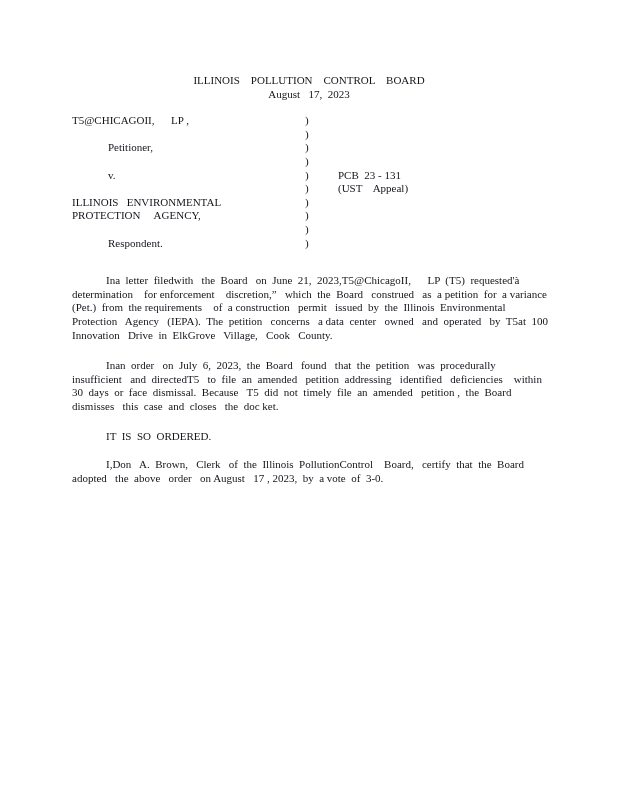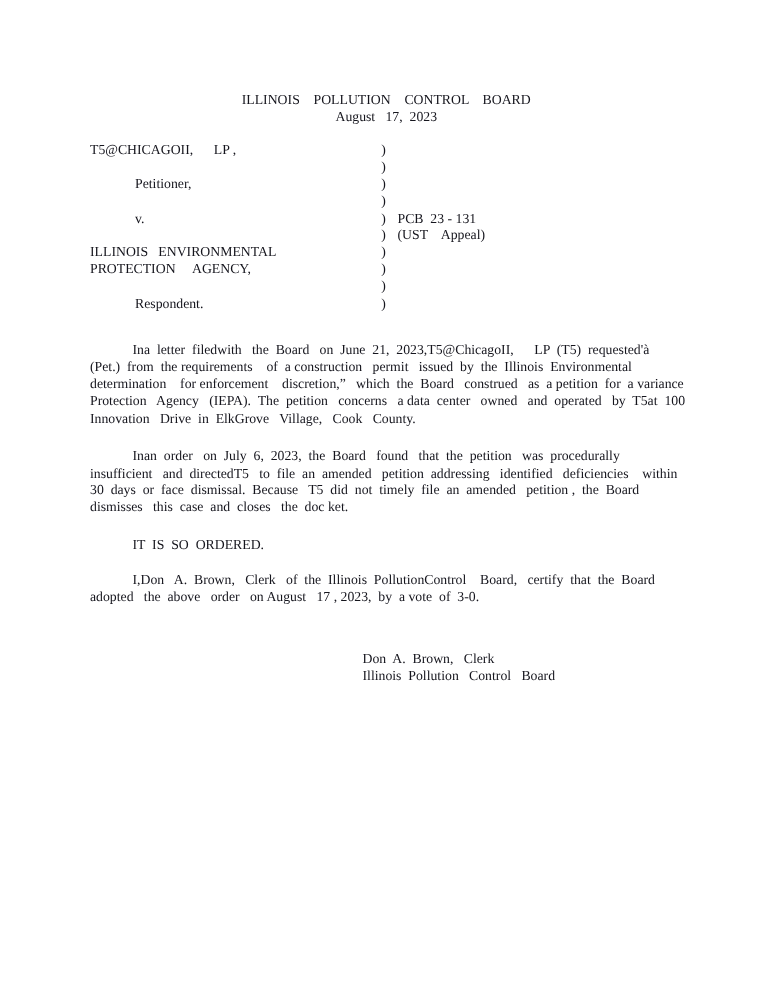--- a/index.html
+++ b/index.html
@@ -16,21 +16,21 @@
     color:#15151d;
   }
   .content{width:474px;}
   .header{text-align:center;}
   .hline{white-space:pre;height:13.6px;}
   .caption{margin-top:13px;}
   .cap-row{position:relative;height:13.6px;}
   .c-left{position:absolute;left:0;top:0;white-space:pre;text-align:center;}
   .cap-row.ind .c-left{left:36px;}
   .c-par{position:absolute;left:233px;top:0;white-space:pre;}
-  .c-right{position:absolute;left:246px;top:0;white-space:pre;}
+  .c-right{position:absolute;left:266px;top:0;white-space:pre;}
   .order-heading{margin-top:13px;white-space:pre;}
   .para{margin-top:24px;}
   .para.p2{margin-top:17px;}
   .ln{white-space:pre;height:13.6px;}
   .ln.first{padding-left:34px;}
   .so{margin-top:17px;padding-left:34px;white-space:pre;height:13.6px;}
   .cert{margin-top:14px;}
   .sig{margin-top:36px;margin-left:218px;}
 </style>
 </head>
@@ -93,39 +93,35 @@
       <div class="cap-row ind">
         <span class="c-left">Respondent.</span>
         <span class="c-par">)</span>
         <span class="c-right"></span>
       </div>
     </div>
 
 
     <div class="para p1">
       <div class="ln first">Ina  letter  filedwith   the  Board   on  June  21,  2023,T5@ChicagoII,      LP  (T5)  requested'à</div>
+      <div class="ln">determination    for enforcement    discretion,”   which  the  Board   construed   as  a petition  for  a variance</div>
       <div class="ln">(Pet.)  from  the requirements    of  a construction   permit   issued  by  the  Illinois  Environmental</div>
-      <div class="ln">determination    for enforcement    discretion,”   which  the  Board   construed   as  a petition  for  a variance</div>
       <div class="ln">Protection   Agency   (IEPA).  The  petition   concerns   a data  center   owned   and  operated   by  T5at  100</div>
       <div class="ln">Innovation   Drive  in  ElkGrove   Village,   Cook   County.</div>
     </div>
 
     <div class="para p2">
       <div class="ln first">Inan  order   on  July  6,  2023,  the  Board   found   that  the  petition   was  procedurally</div>
       <div class="ln">insufficient   and  directedT5   to  file  an  amended   petition  addressing   identified   deficiencies    within</div>
       <div class="ln">30  days  or  face  dismissal.  Because   T5  did  not  timely  file  an  amended   petition ,  the  Board</div>
       <div class="ln">dismisses   this  case  and  closes   the  doc ket.</div>
     </div>
 
     <div class="so">IT  IS  SO  ORDERED.</div>
 
     <div class="para cert">
       <div class="ln first">I,Don   A.  Brown,   Clerk   of  the  Illinois  PollutionControl    Board,   certify  that  the  Board</div>
       <div class="ln">adopted   the  above   order   on August   17 , 2023,  by  a vote  of  3-0.</div>
     </div>
 
-    <div class="sig">
-      <div class="ln">Don  A.  Brown,   Clerk</div>
-      <div class="ln">Illinois  Pollution   Control   Board</div>
-    </div>
 
   </div>
 </div>
 
 </body></html>

